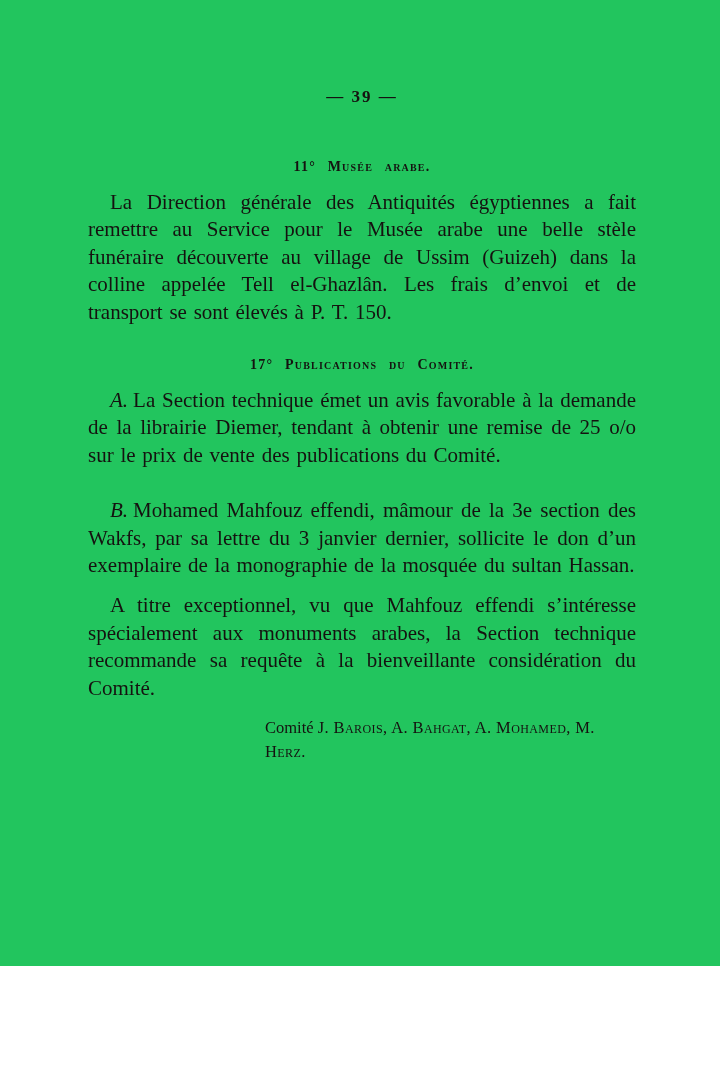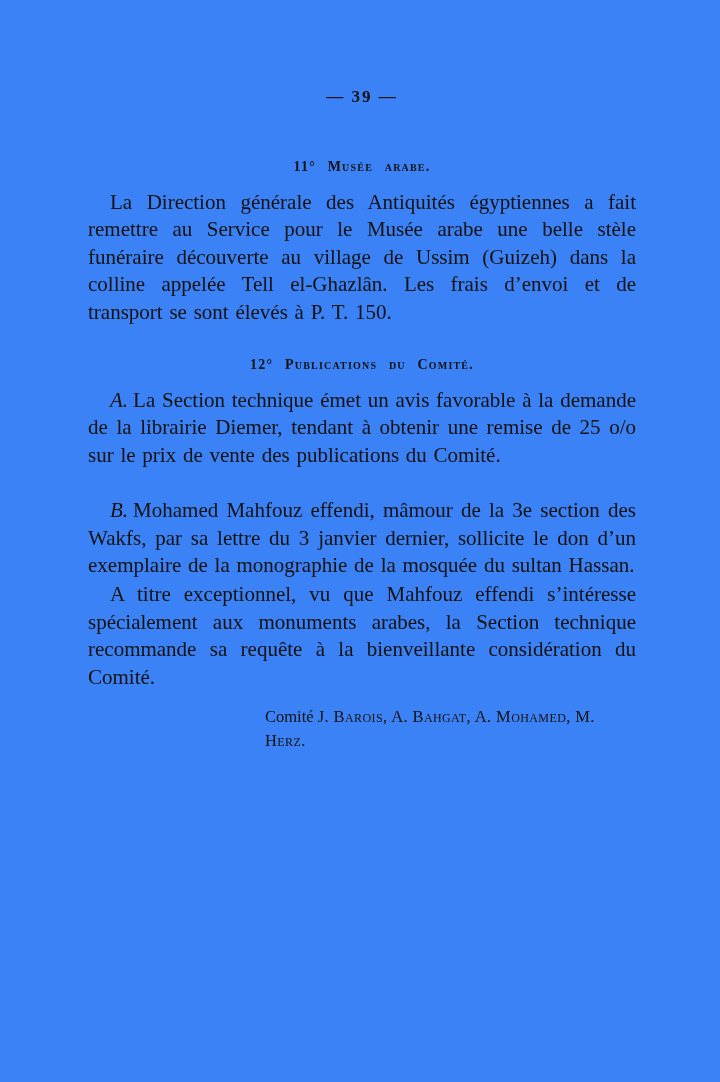--- a/index.html
+++ b/index.html
@@ -3,22 +3,22 @@
 <meta charset="utf-8">
 <style>
   html, body {
     margin: 0;
     padding: 0;
     background: #ffffff;
   }
   .page {
     position: relative;
     width: 720px;
-    height: 1082px;
-    background: #3b82f6;
+    height: 966px;
+    background: #22c55e;
     overflow: hidden;
     font-family: "Liberation Serif", "DejaVu Serif", serif;
     color: #151210;
   }
   .content {
     width: 548px;
     margin-left: 88px;
     padding-top: 86px;
   }
   .page-number {
@@ -42,21 +42,21 @@
   .para {
     font-size: 21px;
     line-height: 27.4px;
     text-align: justify;
     text-indent: 22px;
     word-spacing: 1.5px;
     margin: 0;
   }
   .para-gap-sm { margin-top: 13px; }
   .para-gap-md { margin-top: 28px; }
-  .para-gap-none { margin-top: 2px; }
+  .para-gap-none { margin-top: 13px; }
   .lead {
     font-style: italic;
     margin-right: 5px;
   }
   .lead:empty { display: none; margin: 0; }
   .signature {
     margin-top: 14px;
     margin-left: 177px;
     font-size: 16.5px;
     line-height: 24px;
@@ -71,21 +71,21 @@
 
 <div class="page">
   <div class="content">
 
     <div class="page-number">— 39 —</div>
 
     <div class="section-heading heading-first">11° Musée arabe.</div>
 
     <p class="para para-gap-sm"><span>La Direction générale des Antiquités égyptiennes a fait remettre au Service pour le Musée arabe une belle stèle funéraire découverte au village de Ussim (Guizeh) dans la colline appelée Tell el-Ghazlân. Les frais d’envoi et de transport se sont élevés à P. T. 150.</span></p>
 
-    <div class="section-heading heading-second">12° Publications du Comité.</div>
+    <div class="section-heading heading-second">17° Publications du Comité.</div>
 
     <p class="para para-gap-sm"><span class="lead">A.</span><span>La Section technique émet un avis favorable à la demande de la librairie Diemer, tendant à obtenir une remise de 25 o/o sur le prix de vente des publications du Comité.</span></p>
 
     <p class="para para-gap-md"><span class="lead">B.</span><span>Mohamed Mahfouz effendi, mâmour de la 3e section des Wakfs, par sa lettre du 3 janvier dernier, sollicite le don d’un exemplaire de la monographie de la mosquée du sultan Hassan.</span></p>
 
     <p class="para para-gap-none"><span>A titre exceptionnel, vu que Mahfouz effendi s’intéresse spécialement aux monuments arabes, la Section technique recommande sa requête à la bienveillante considération du Comité.</span></p>
 
     <div class="signature"><span>Comité</span>&nbsp;<span class="signature-names">J. Barois, A. Bahgat, A. Mohamed, M. Herz.</span></div>
 
   </div>

